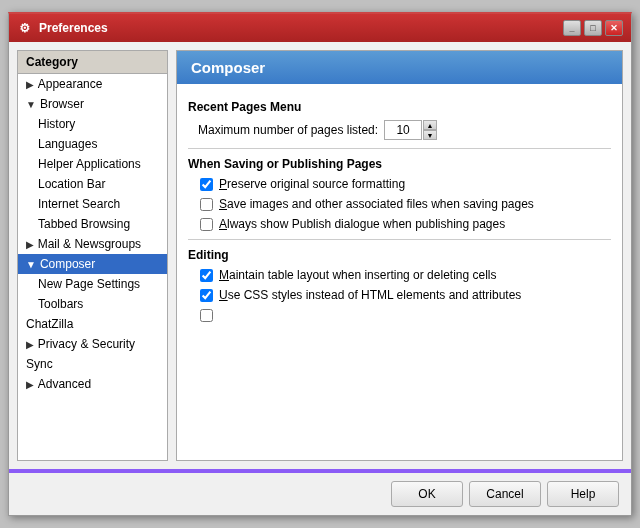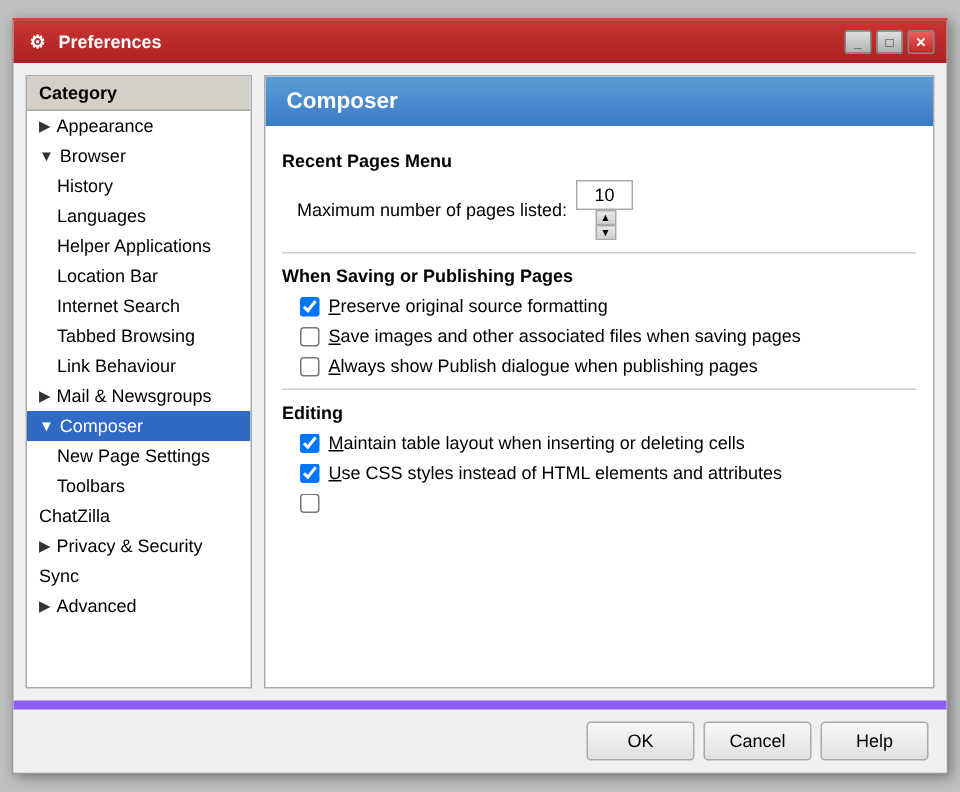--- a/index.html
+++ b/index.html
@@ -146,21 +146,20 @@
       padding-left: 10px;
     }
     .form-label {
       font-size: 12px;
       color: #000;
     }
     .spinner-wrapper {
       display: flex;
       align-items: center;
       margin-left: 6px;
-      flex-direction: column;
     }
     .spinner-input {
       width: 38px;
       height: 20px;
       border: 1px solid #aaa;
       padding: 1px 4px;
       font-size: 12px;
       text-align: center;
     }
     .spinner-buttons {
@@ -201,21 +200,21 @@
     .separator {
       height: 1px;
       background: #ccc;
       margin: 8px 0;
     }
     .footer {
       padding: 8px 12px;
       display: flex;
       justify-content: flex-end;
       gap: 6px;
-      border-top: 6px solid #8b5cf6;
+      border-top: 4px solid #8b5cf6;
       background: #f0f0f0;
     }
     .footer-btn {
       min-width: 72px;
       height: 26px;
       padding: 0 12px;
       background: linear-gradient(to bottom, #f8f8f8, #e0e0e0);
       border: 1px solid #aaa;
       border-radius: 3px;
       cursor: pointer;
@@ -260,23 +259,20 @@
       </div>
       <div class="sidebar-item child">
         <span>Location Bar</span>
       </div>
       <div class="sidebar-item child">
         <span>Internet Search</span>
       </div>
       <div class="sidebar-item child">
         <span>Tabbed Browsing</span>
       </div>
-      <div class="sidebar-item child">
-        <span>Link Behaviour</span>
-      </div>
       <div class="sidebar-item">
         <span class="arrow">▶</span>
         <span>Mail &amp; Newsgroups</span>
       </div>
       <div class="sidebar-item selected">
         <span class="arrow">▼</span>
         <span>Composer</span>
       </div>
       <div class="sidebar-item child">
         <span>New Page Settings</span>

